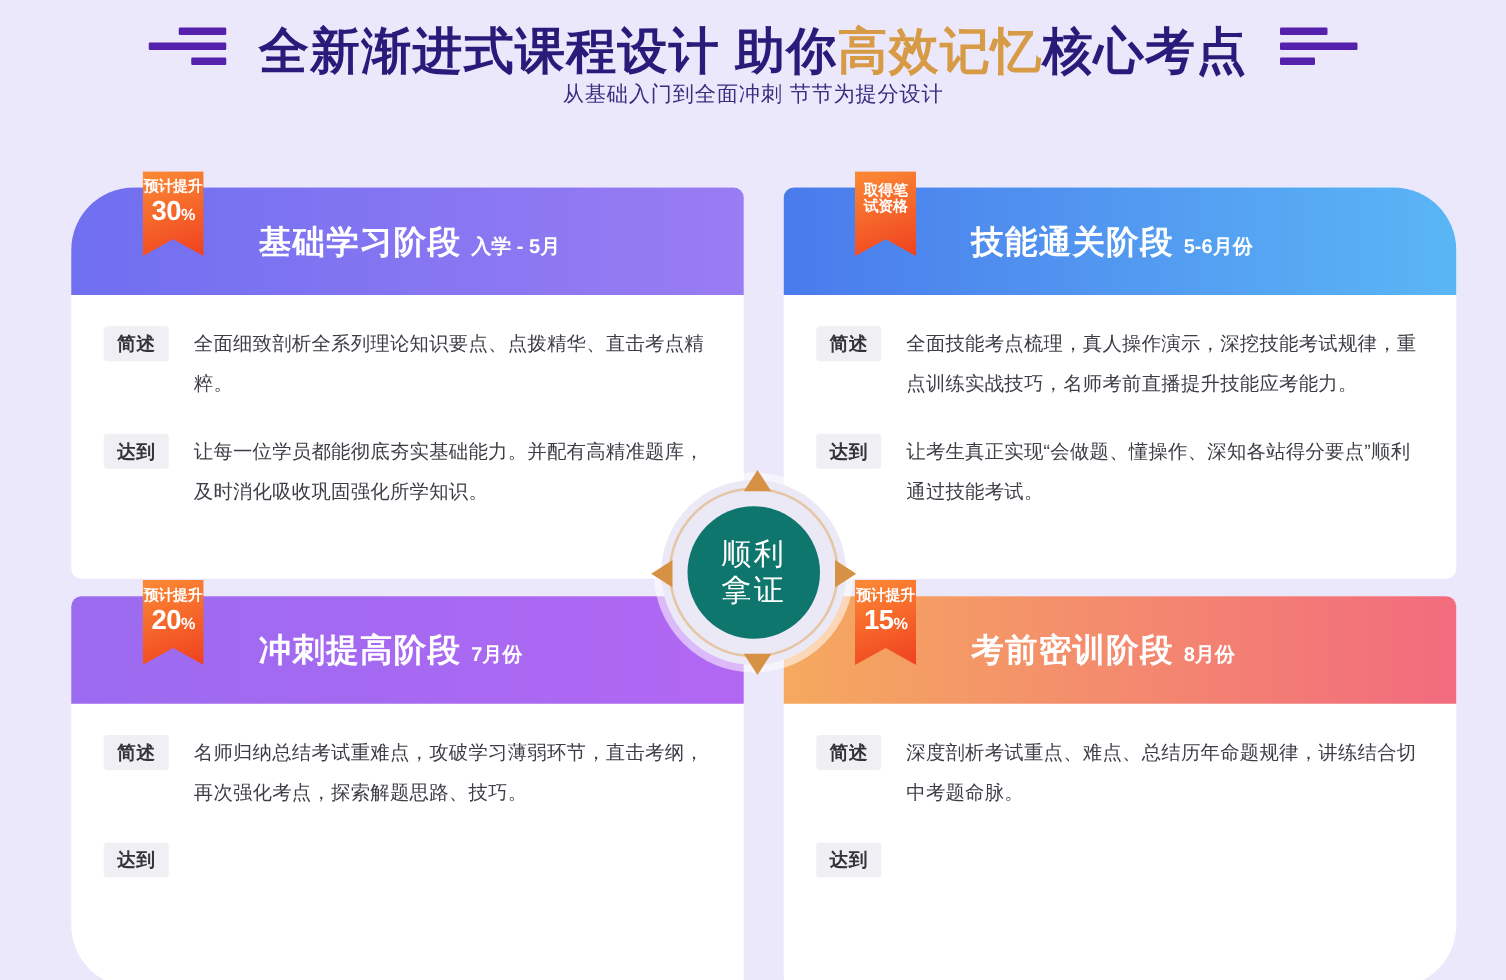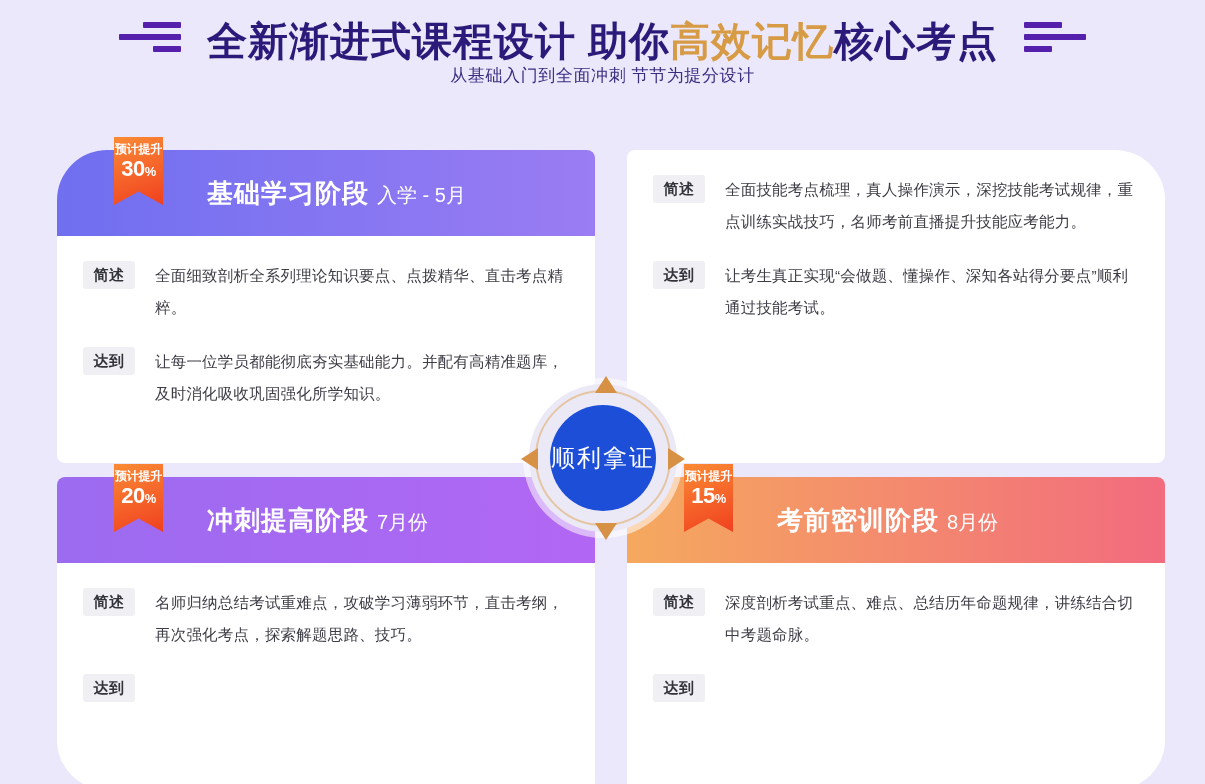--- a/index.html
+++ b/index.html
@@ -138,23 +138,23 @@
     margin-left: 150px;
     color: #ffffff;
     white-space: nowrap;
   }
   .card-title .t-main {
     font-size: 26px;
     font-weight: bold;
     letter-spacing: 1px;
   }
   .card-title .t-sub {
-    font-size: 20px;
+    font-size: 16px;
     margin-left: 8px;
-    font-weight: normal;
+    font-weight: bold;
     text-align: center;
   }
 
   
   .card-body { padding: 24px 24px 0 26px; }
   .row {
     display: flex;
     align-items: flex-start;
     margin-bottom: 22px;
   }
@@ -204,24 +204,24 @@
     width: 136px; height: 136px;
     border-radius: 50%;
     border: 2px solid #e2b98a;
     opacity: .75;
   }
   .circle-core {
     position: absolute;
     left: 31px; top: 31px;
     width: 106px; height: 106px;
     border-radius: 50%;
-    background: #1d4ed8;
+    background: #0f766e;
     color: #fff;
     display: flex;
-    flex-direction: row;
+    flex-direction: column;
     align-items: center;
     justify-content: center;
     font-size: 24px;
     font-weight: normal;
     letter-spacing: 2px;
     line-height: 1.22;
   }
   .arrow {
     position: absolute;
     width: 0; height: 0;
@@ -272,20 +272,29 @@
         <span class="txt">全面细致剖析全系列理论知识要点、点拨精华、直击考点精粹。</span>
       </div>
       <div class="row">
         <span class="tag">达到</span>
         <span class="txt">让每一位学员都能彻底夯实基础能力。并配有高精准题库，及时消化吸收巩固强化所学知识。</span>
       </div>
     </div>
   </div>
 
   <div class="card r1c2">
+    <div class="card-header">
+      <div class="ribbon two-line">
+        <span class="rb-top">取得笔</span>
+        <span class="rb-top2">试资格</span>
+      </div>
+      <div class="card-title">
+        <span class="t-main">技能通关阶段</span><span class="t-sub">5-6月份</span>
+      </div>
+    </div>
     <div class="card-body">
       <div class="row">
         <span class="tag">简述</span>
         <span class="txt">全面技能考点梳理，真人操作演示，深挖技能考试规律，重点训练实战技巧，名师考前直播提升技能应考能力。</span>
       </div>
       <div class="row">
         <span class="tag">达到</span>
         <span class="txt">让考生真正实现“会做题、懂操作、深知各站得分要点”顺利通过技能考试。</span>
       </div>
     </div>

